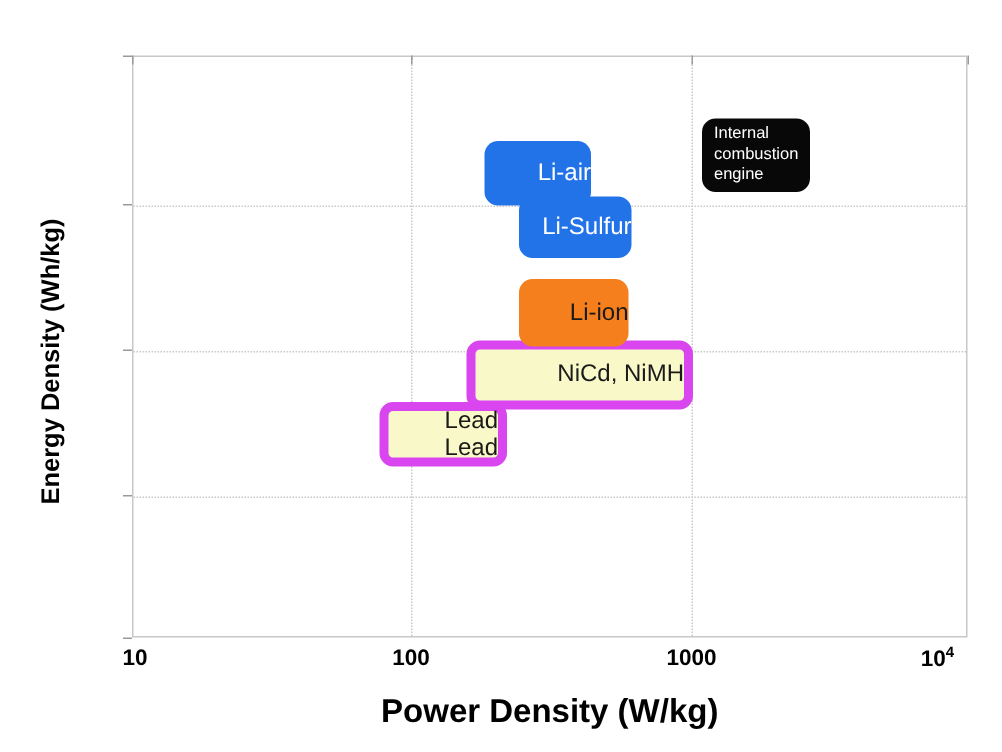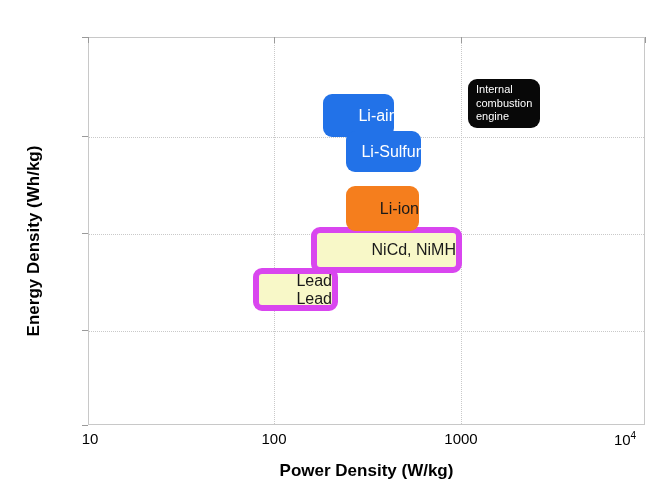--- a/index.html
+++ b/index.html
@@ -20,28 +20,28 @@
   .gridline-h{position:absolute;left:0;right:0;height:0;
     border-top:1px dotted #c9c9c9;}
 
   
   .tick-x{position:absolute;top:37px;width:0;height:6px;
     border-left:1px solid #9a9a9a;}
   .tick-y{position:absolute;left:82px;width:6px;height:0;
     border-top:1px solid #9a9a9a;}
 
   
-  .xlabel{position:absolute;top:430px;font-size:15px;font-weight:normal;
+  .xlabel{position:absolute;top:430px;font-size:15px;font-weight:bold;
     color:#000;transform:translateX(-50%);white-space:nowrap;}
   .ylabel-t span.sup,.xlabel span.sup{font-size:10px;vertical-align:super;}
 
   
   #x-axis-title{
     position:absolute;left:88px;width:557px;top:461px;
-    text-align:center;font-size:17px;font-weight:bold;color:#000;
+    text-align:center;font-size:22px;font-weight:bold;color:#000;
   }
   #y-axis-title{
     position:absolute;left:-86px;top:231px;width:240px;
     text-align:center;font-size:17px;font-weight:bold;color:#000;
     transform:rotate(-90deg);transform-origin:center center;
   }
 
   
   .tech-box{
     position:absolute;border-radius:9px;box-sizing:border-box;

